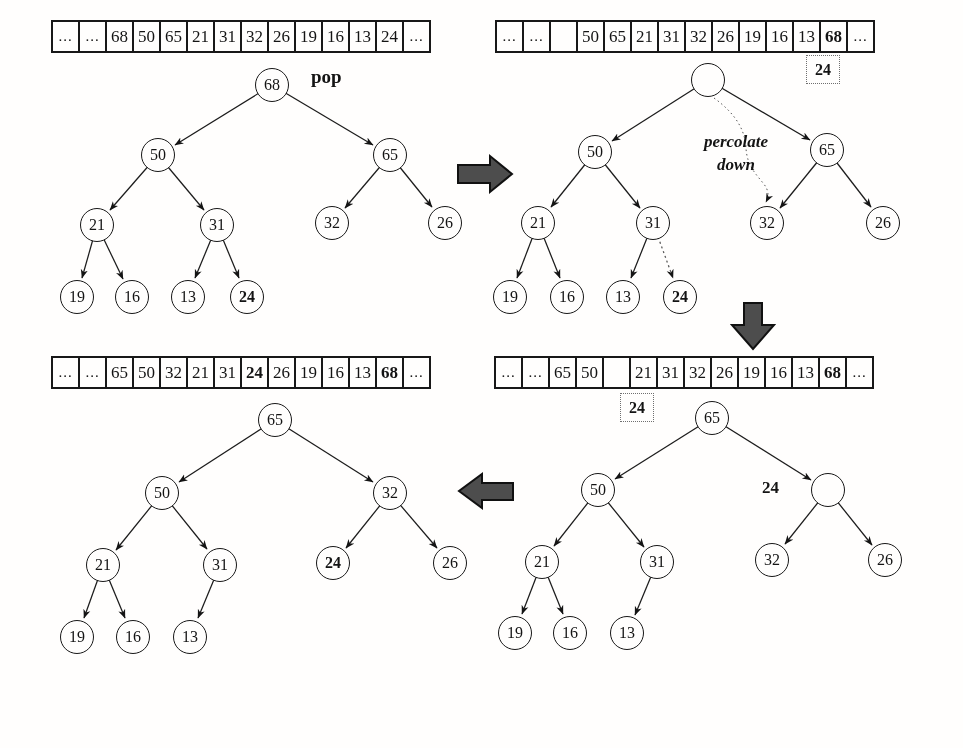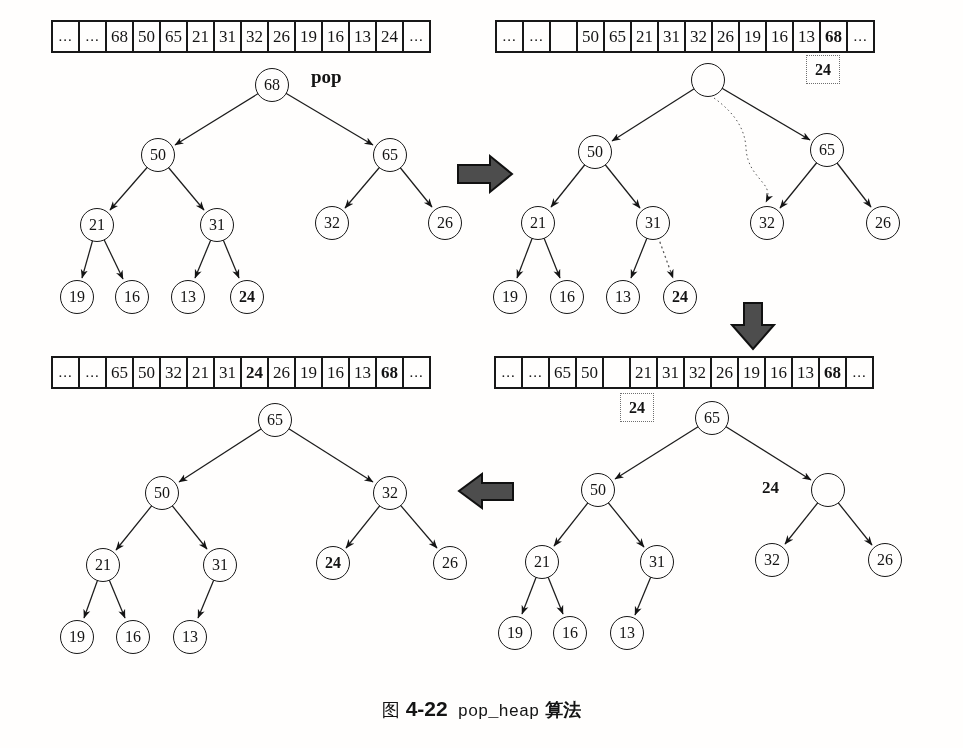--- a/index.html
+++ b/index.html
@@ -190,20 +190,24 @@
   <div class="node" style="left:578px;top:135px;">50</div>
   <div class="node" style="left:810px;top:133px;">65</div>
   <div class="node" style="left:521px;top:206px;">21</div>
   <div class="node" style="left:636px;top:206px;">31</div>
   <div class="node" style="left:750px;top:206px;">32</div>
   <div class="node" style="left:866px;top:206px;">26</div>
   <div class="node" style="left:493px;top:280px;">19</div>
   <div class="node" style="left:550px;top:280px;">16</div>
   <div class="node" style="left:606px;top:280px;">13</div>
   <div class="node b" style="left:663px;top:280px;">24</div>
+  <div class="lbl-percolate">
+    <span>percolate</span><br>
+    <span>down</span>
+  </div>
 
   <div class="node" style="left:258px;top:403px;">65</div>
   <div class="node" style="left:145px;top:476px;">50</div>
   <div class="node" style="left:373px;top:476px;">32</div>
   <div class="node" style="left:86px;top:548px;">21</div>
   <div class="node" style="left:203px;top:548px;">31</div>
   <div class="node b" style="left:316px;top:546px;">24</div>
   <div class="node" style="left:433px;top:546px;">26</div>
   <div class="node" style="left:60px;top:620px;">19</div>
   <div class="node" style="left:116px;top:620px;">16</div>
@@ -214,17 +218,14 @@
   <div class="node" style="left:811px;top:473px;"></div>
   <div class="node" style="left:525px;top:545px;">21</div>
   <div class="node" style="left:640px;top:545px;">31</div>
   <div class="node" style="left:755px;top:543px;">32</div>
   <div class="node" style="left:868px;top:543px;">26</div>
   <div class="node" style="left:498px;top:616px;">19</div>
   <div class="node" style="left:553px;top:616px;">16</div>
   <div class="node" style="left:610px;top:616px;">13</div>
   <div class="lbl-moving">24</div>
 
-  <div class="caption">
-    <span>图</span><span class="num">4-22</span><span class="code">pop_heap</span><span class="suffix">算法</span>
-  </div>
 
 </div>
 
 </body></html>

